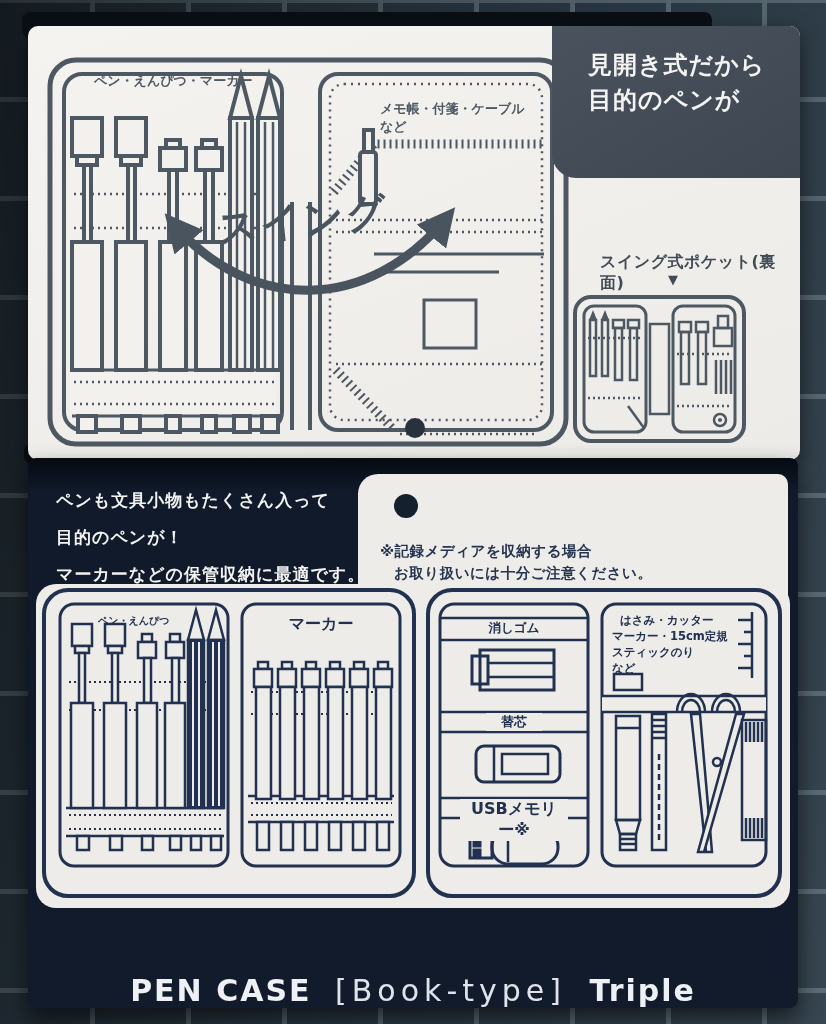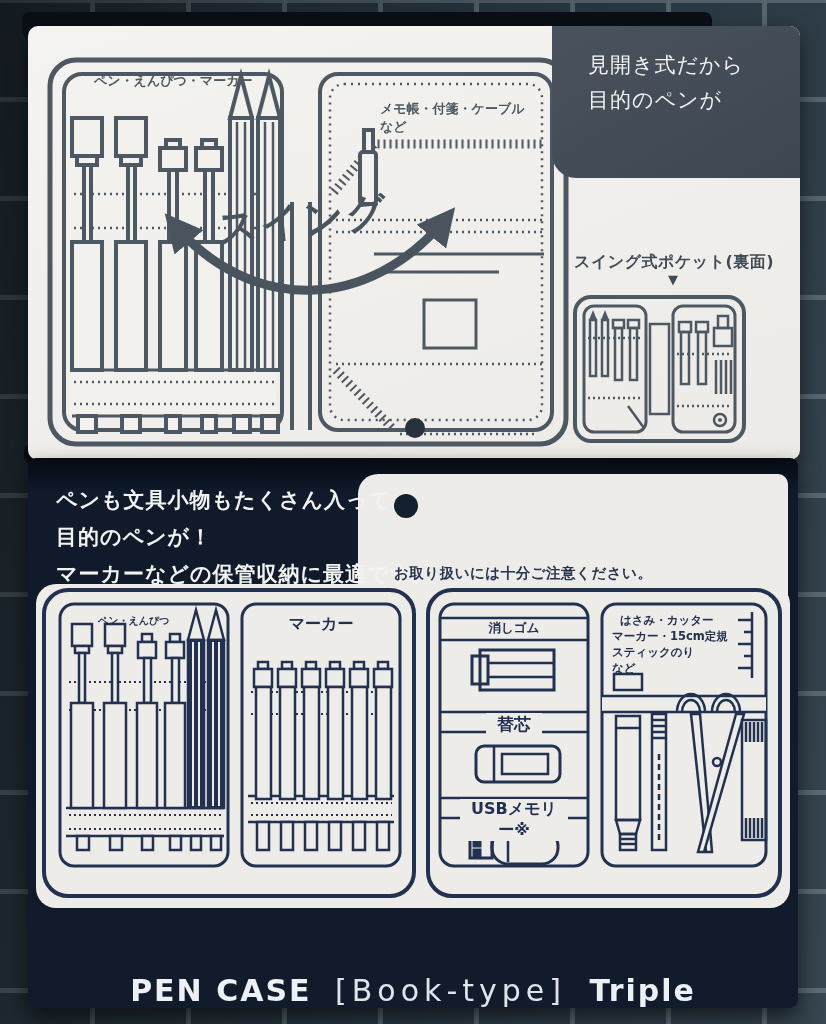--- a/index.html
+++ b/index.html
@@ -30,48 +30,48 @@
     position:absolute;left:28px;top:26px;width:772px;height:434px;
     background:linear-gradient(160deg,#f4f3ef,#ecebe7);
     border-radius:10px;box-shadow:0 8px 20px rgba(0,0,0,.55);
   }
   .navy-block{
     position:absolute;right:0;top:0;width:248px;height:152px;
     background:linear-gradient(150deg,#4a525e,#3e4652);
     border-radius:0 10px 0 24px;
     padding:22px 0 0 36px;box-sizing:border-box;
   }
-  .navy-block .line{color:#f3f3f1;font-size:21px;font-weight:normal;line-height:35px;letter-spacing:1px;}
+  .navy-block .line{color:#f3f3f1;font-size:24px;font-weight:bold;line-height:35px;letter-spacing:1px;}
   .diag-label{position:absolute;color:#4e5863;font-weight:bold;}
   .swing-label{
     position:absolute;left:150px;top:166px;width:250px;text-align:center;
     font-size:40px;font-weight:bold;color:#4a545e;transform:rotate(-6deg);letter-spacing:2px;
   }
-  .rear-label{position:absolute;left:546px;top:226px;font-size:16px;font-weight:bold;color:#414b56;letter-spacing:.5px;}
+  .rear-label{position:absolute;left:572px;top:226px;font-size:16px;font-weight:bold;color:#414b56;letter-spacing:.5px;}
   .rear-arrow{position:absolute;left:640px;top:246px;font-size:13px;color:#414b56;}
 
   
   .bottom-card{
     position:absolute;left:28px;top:458px;width:770px;height:550px;
     background:linear-gradient(#060a11 0px,#101a2b 34px,#111b2c 100%);
     border-radius:8px;box-shadow:0 10px 22px rgba(0,0,0,.6);
   }
   .white-tab{
     position:absolute;left:330px;top:16px;width:430px;height:130px;
     background:#edece8;border-radius:20px 10px 0 0;
   }
   .white-main{
     position:absolute;left:8px;top:126px;width:754px;height:324px;
     background:#edece8;border-radius:20px;
   }
   .hang-hole{
     position:absolute;left:366px;top:36px;width:24px;height:24px;border-radius:50%;
     background:#15202e;
   }
-  .intro .line{color:#f2f3f1;font-size:21px;font-weight:bold;line-height:37px;letter-spacing:1px;}
+  .intro .line{color:#f2f3f1;font-size:17px;font-weight:bold;line-height:37px;letter-spacing:1px;}
   .intro{position:absolute;left:28px;top:24px;}
   .note-line{position:absolute;color:#27344f;font-size:14.5px;font-weight:bold;letter-spacing:.5px;}
   .panel-label{position:absolute;color:#223150;font-weight:bold;text-align:center;}
   .mask{background:#edece8;padding:0 4px;}
   .title-row{
     position:absolute;left:0;right:0;top:468px;text-align:center;color:#edf0f4;
     font-size:30px;letter-spacing:2px;white-space:nowrap;margin-top:47px;
   }
   .title-row .b{font-weight:bold;}
   .title-row .mid{font-weight:normal;letter-spacing:5px;margin:0 12px;color:#dfe3ea;}
@@ -225,20 +225,21 @@
     <div class="white-tab"></div>
     <div class="white-main"></div>
     <div class="hang-hole"></div>
 
     <div class="intro">
       <div class="line">ペンも文具小物もたくさん入って</div>
       <div class="line">目的のペンが！</div>
       <div class="line">マーカーなどの保管収納に最適です。</div>
     </div>
 
+    <div class="note-line" style="left:352px;top:84px;">※記録メディアを収納する場合</div>
     <div class="note-line" style="left:366px;top:106px;">お取り扱いには十分ご注意ください。</div>
 
     <svg style="left:8px;top:126px;color:#223150;" width="754" height="324" viewBox="0 0 754 324" fill="none" stroke="currentColor" stroke-width="3">
 
       <rect x="8" y="6" width="370" height="306" rx="24" stroke-width="4"></rect>
       <rect x="392" y="6" width="352" height="306" rx="24" stroke-width="4"></rect>
 
       <rect x="24" y="20" width="168" height="262" rx="14"></rect>
       <g>
         <rect x="30" y="96" width="156" height="34" fill="#edece8" stroke="none"></rect>
@@ -400,21 +401,21 @@
           <line x1="714" y1="234" x2="714" y2="254"></line>
         <line x1="718" y1="234" x2="718" y2="254"></line>
           <line x1="722" y1="234" x2="722" y2="254"></line>
           <line x1="726" y1="234" x2="726" y2="254"></line>
       </g>
     </svg>
 
     <div class="panel-label" style="left:70px;top:156px;font-size:10px;">ペン・えんぴつ</div>
     <div class="panel-label" style="left:253px;top:156px;width:80px;">マーカー</div>
     <div class="panel-label mask" style="left:444px;top:162px;width:76px;font-size:12.5px;">消しゴム</div>
-    <div class="panel-label mask" style="left:458px;top:255px;width:48px;font-size:17px;">替芯</div>
+    <div class="panel-label mask" style="left:458px;top:255px;width:48px;font-size:13px;">替芯</div>
     <div class="panel-label mask" style="left:432px;top:341px;width:100px;font-size:16px;">USBメモリー※</div>
     <div class="panel-label" style="left:592px;top:154px;font-size:11.5px;text-align:left;line-height:16px;">はさみ・カッター</div>
     <div class="panel-label" style="left:584px;top:170px;font-size:11.5px;text-align:left;line-height:16px;">マーカー・15cm定規</div>
     <div class="panel-label" style="left:584px;top:186px;font-size:11.5px;text-align:center;line-height:16px;">スティックのり</div>
     <div class="panel-label" style="left:584px;top:202px;font-size:11.5px;text-align:left;line-height:16px;">など</div>
 
     <div class="title-row">
       <span class="b">PEN CASE</span>
       <span class="mid">[Book-type]</span>
       <span class="b">Triple</span>

